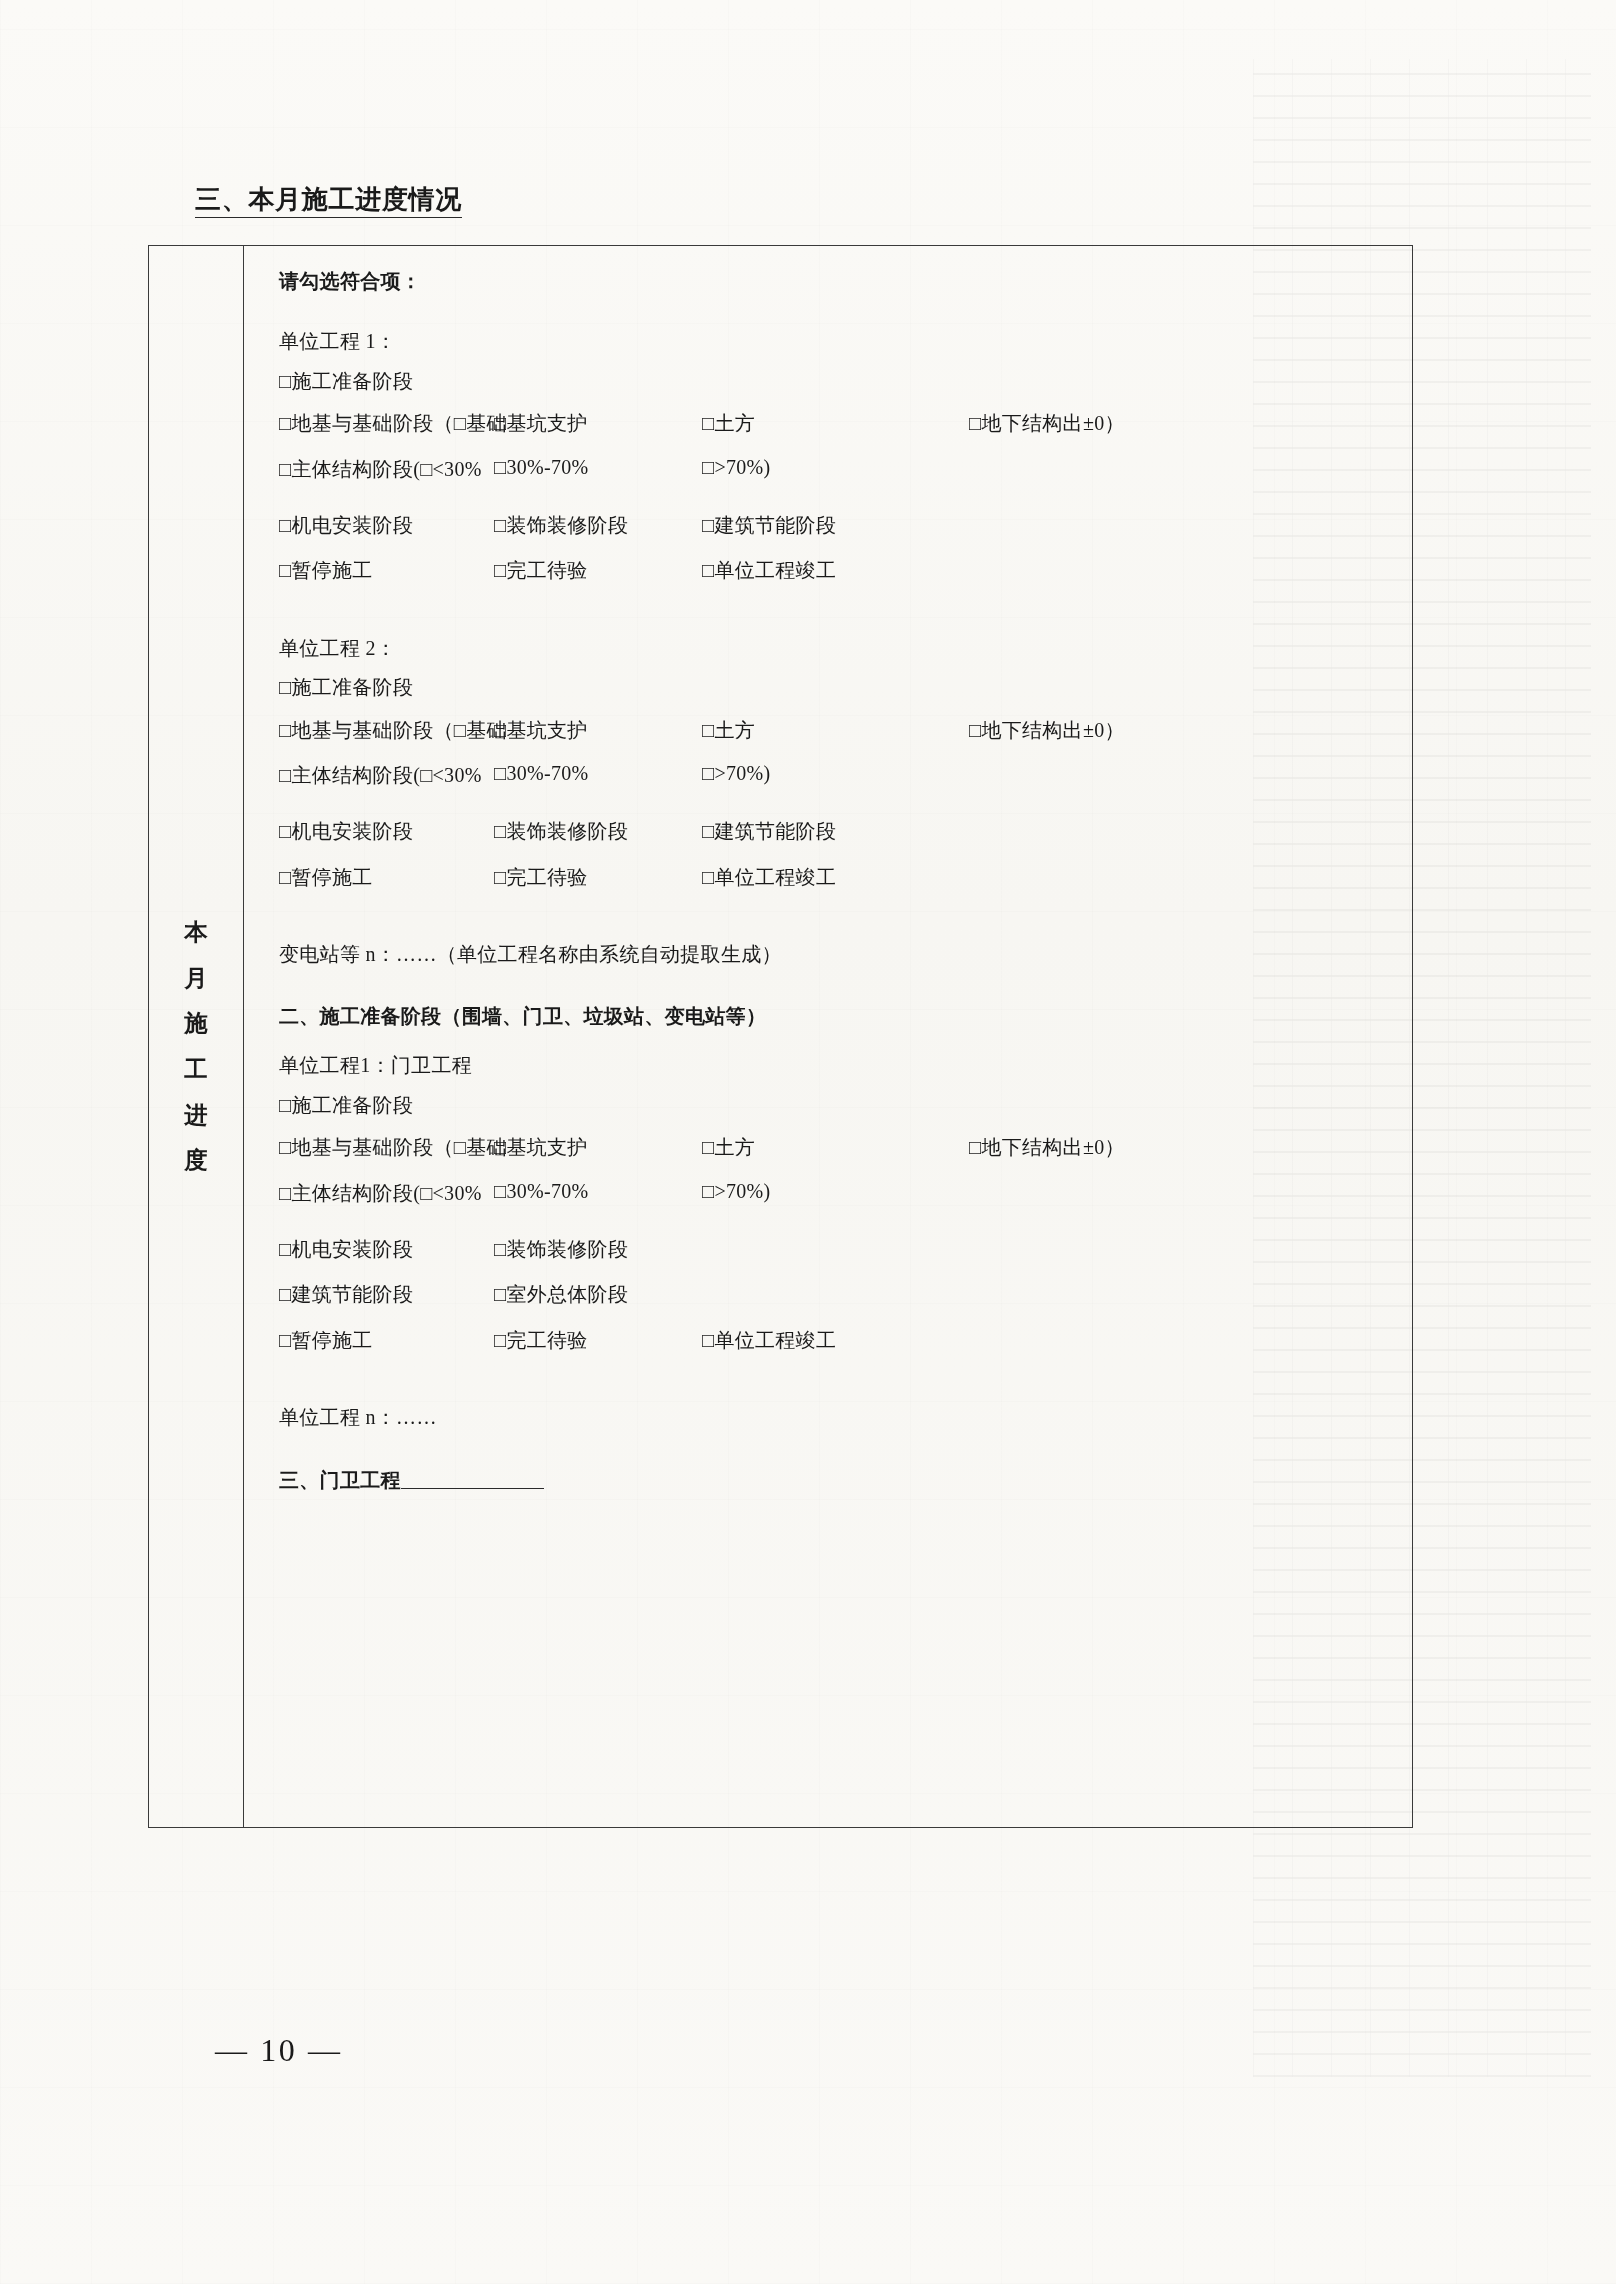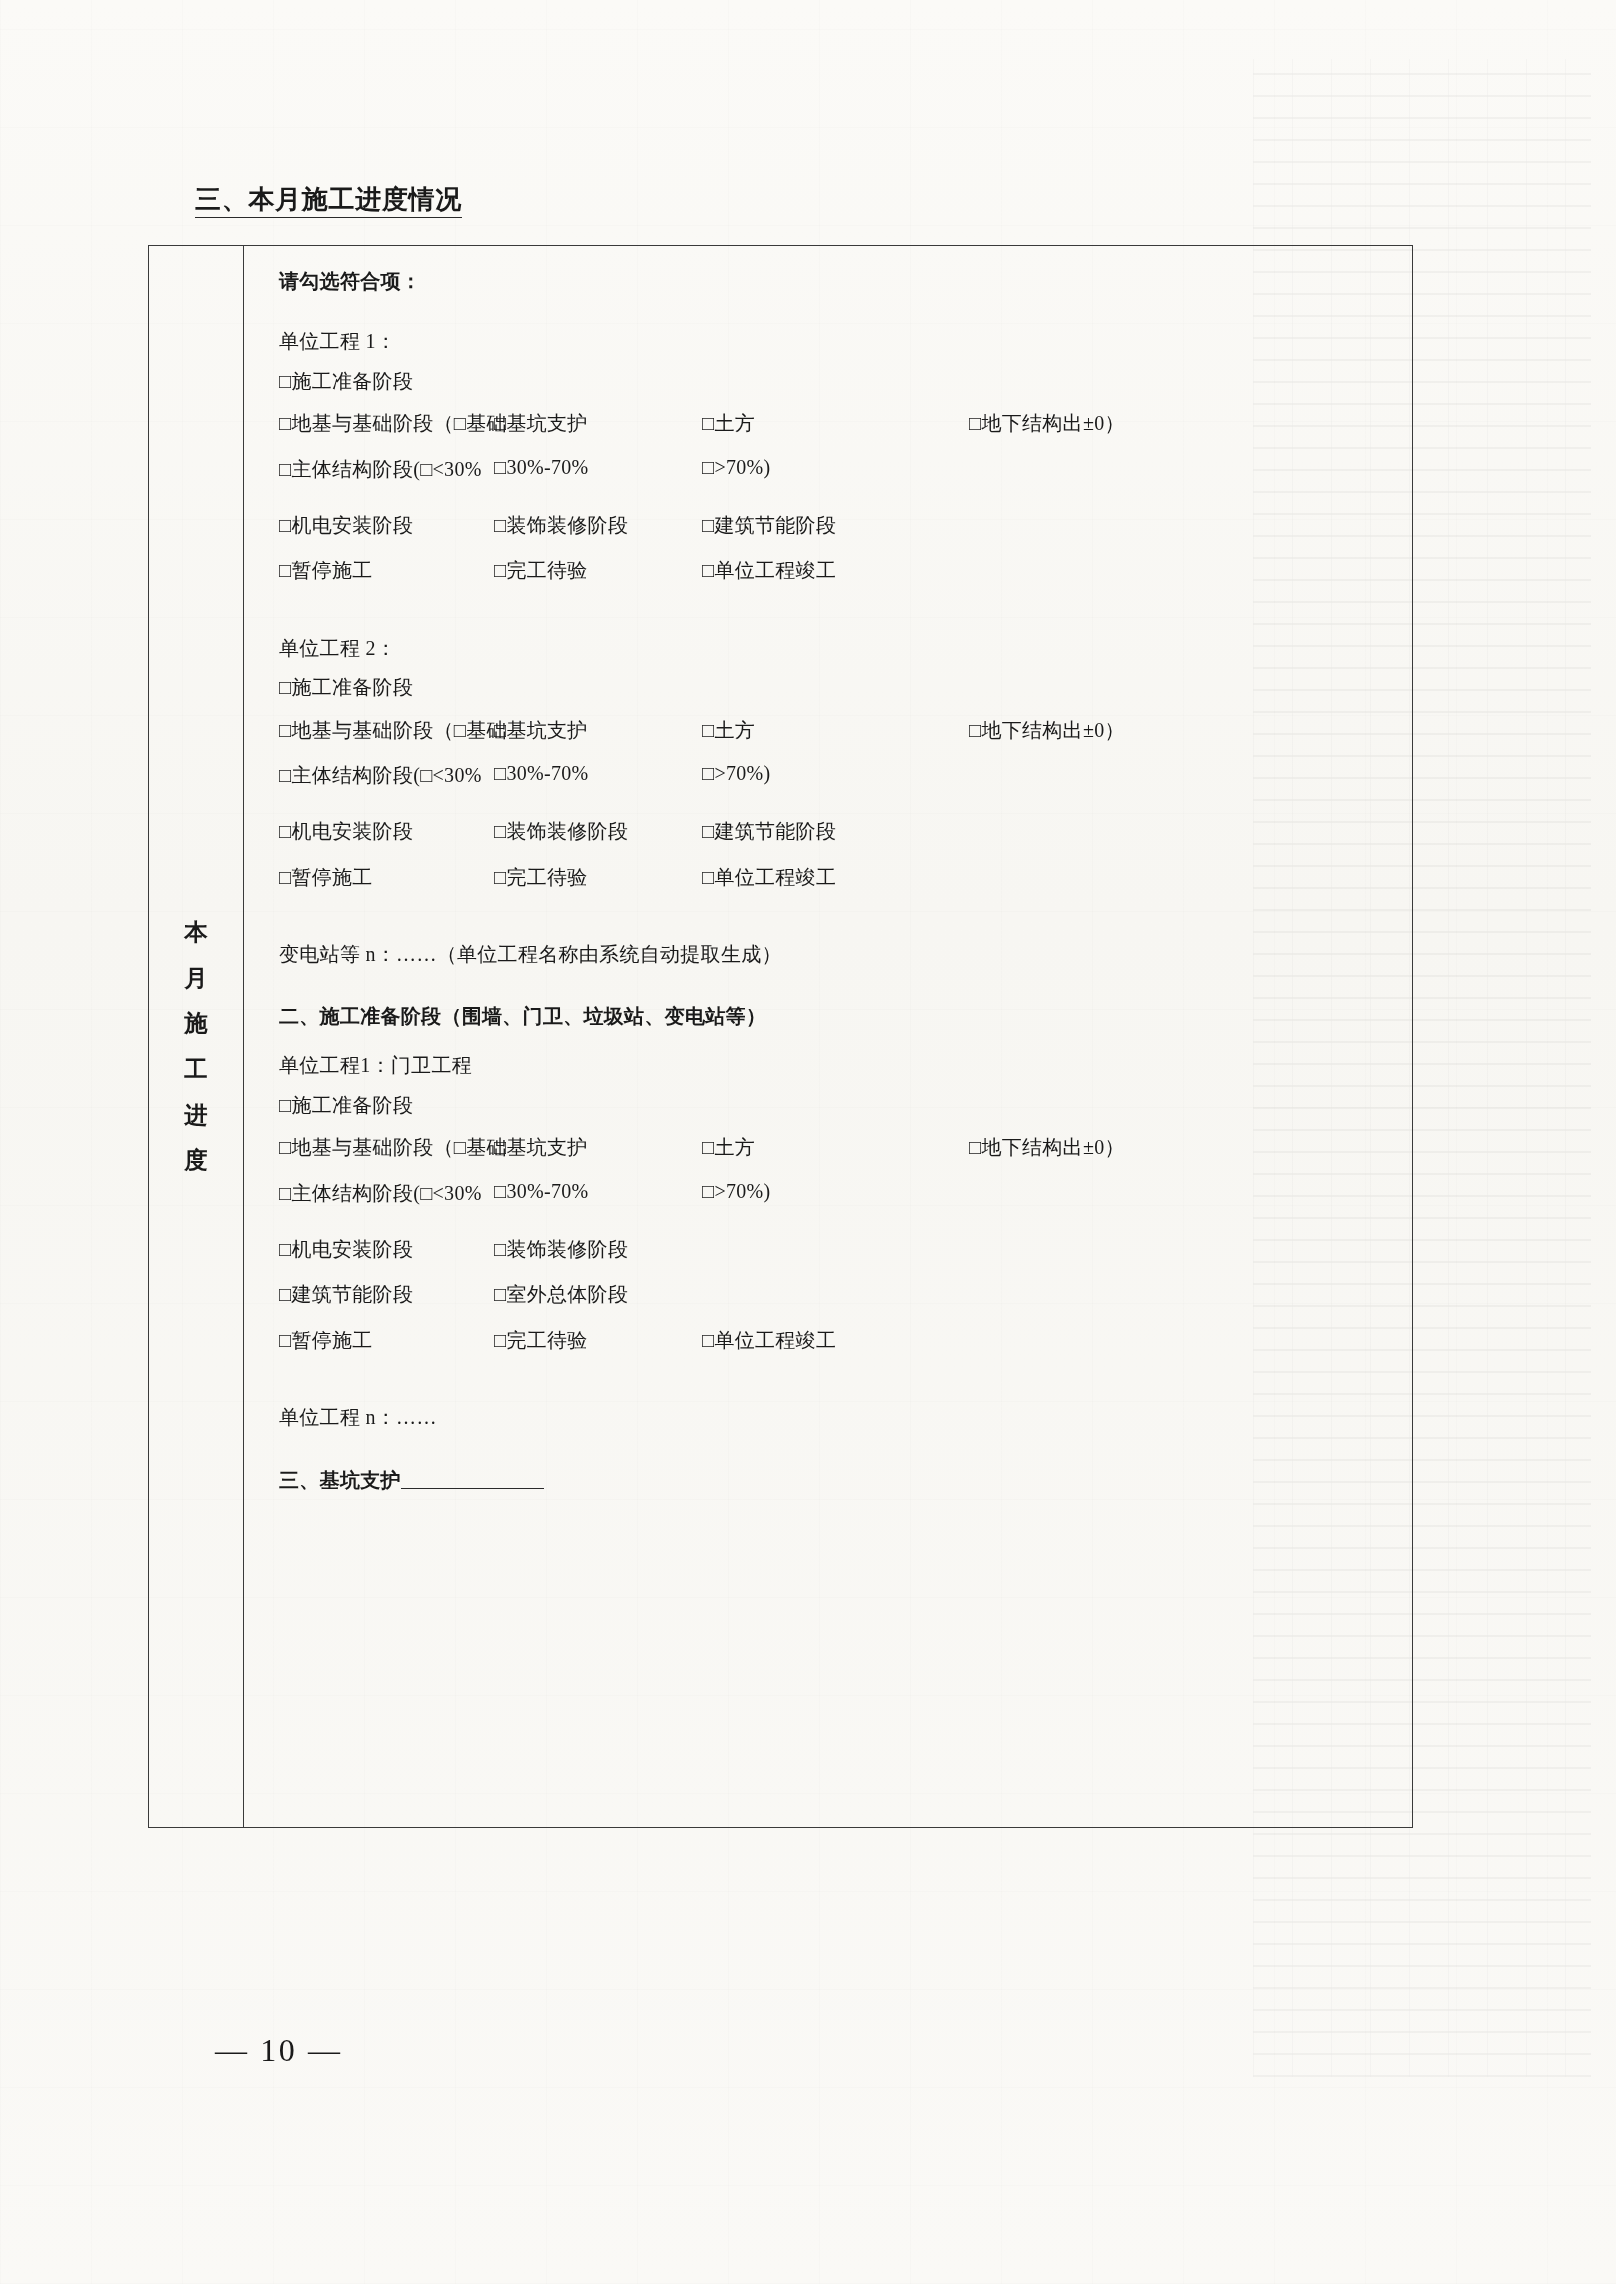--- a/index.html
+++ b/index.html
@@ -303,21 +303,21 @@
         <span class="col c3">□单位工程竣工</span>
       </div>
 
       <div class="gap-lg"></div>
 
       <div class="line">单位工程  n：……</div>
 
       <div class="gap-md"></div>
 
       <div class="line bold">
-        <span>三、基坑支护</span><span class="uline"></span>
+        <span>三、门卫工程</span><span class="uline"></span>
       </div>
 
     </div>
   </div>
 
 
   <div class="pagenum">— 10 —</div>
 
 </div>
 

